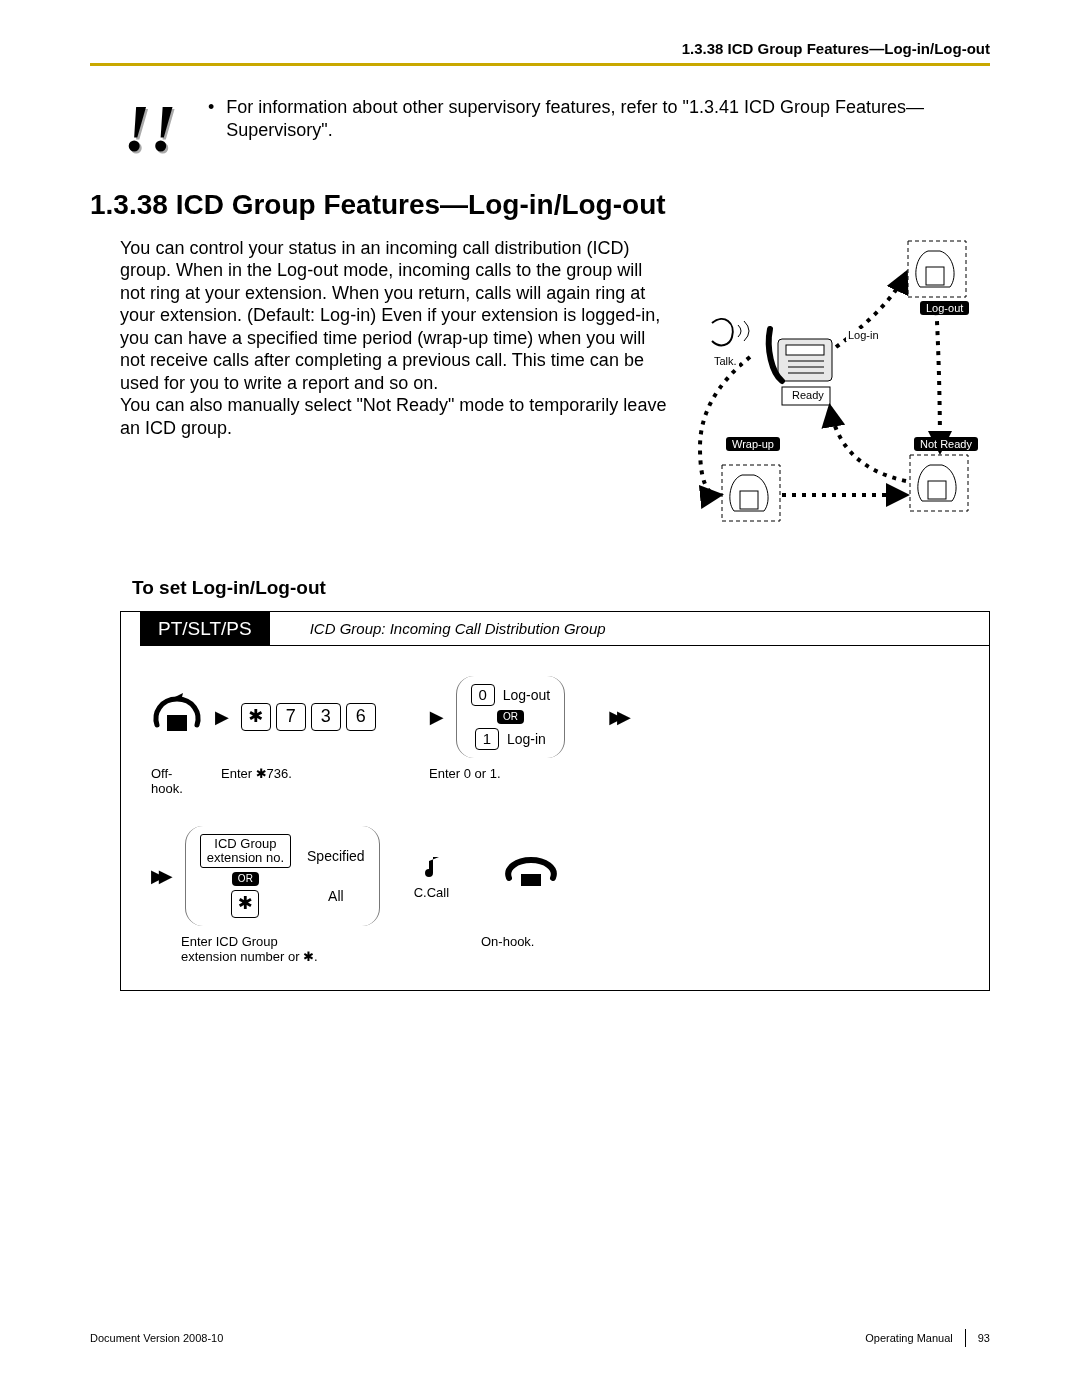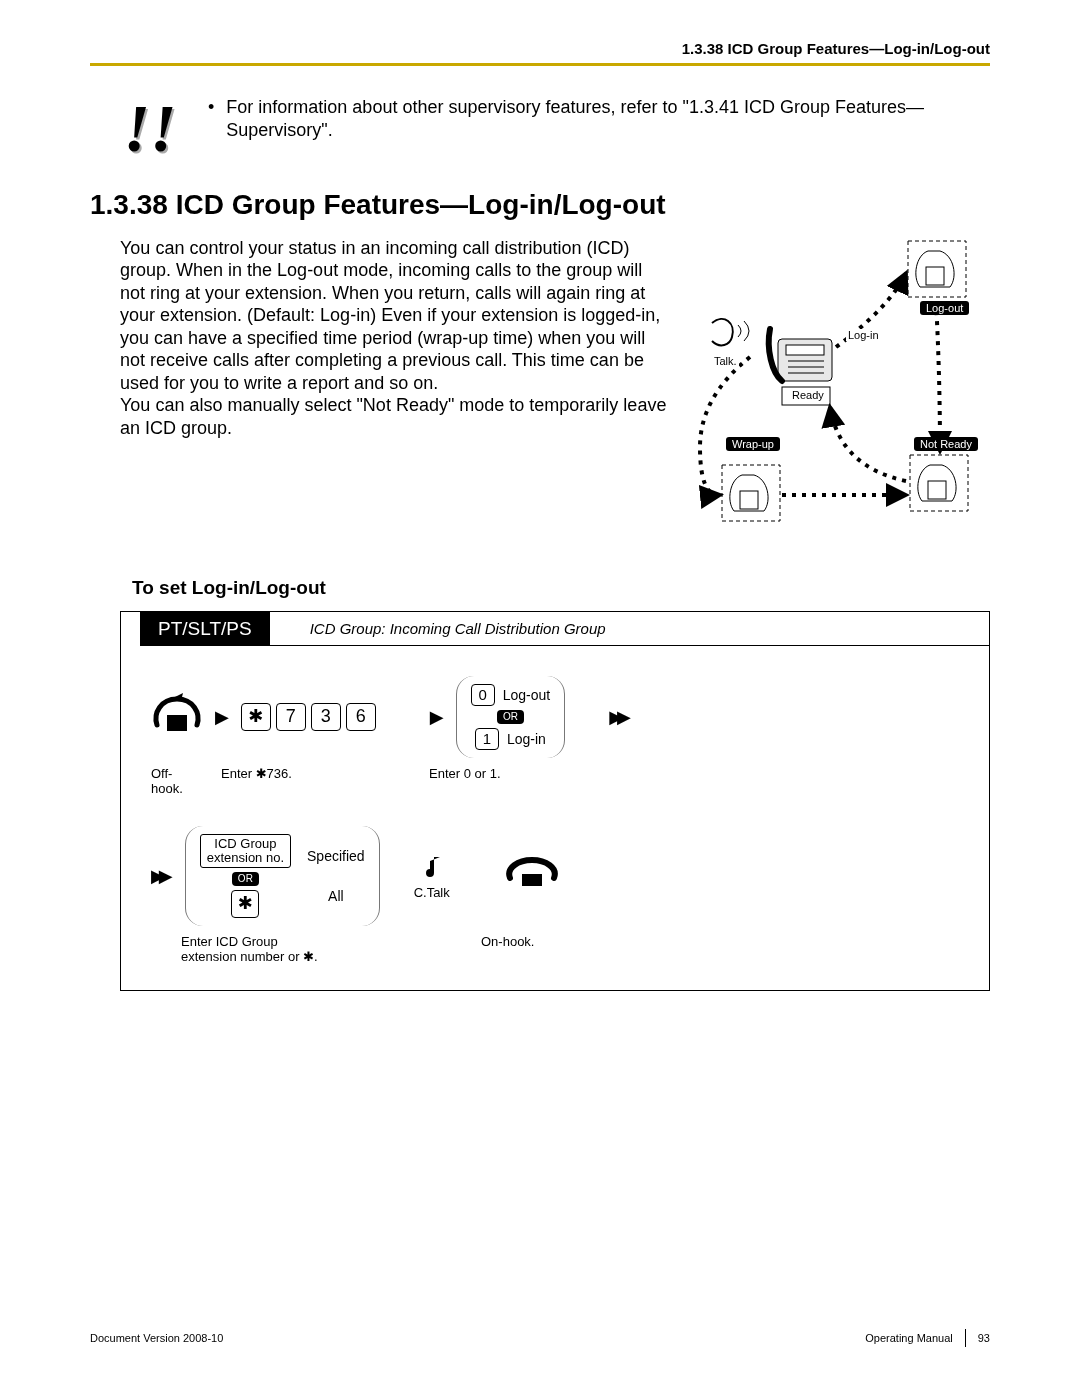--- a/index.html
+++ b/index.html
@@ -320,21 +320,21 @@
           <span class="opt-stack" style="gap:24px;">
             <span>Specified</span>
             <span>All</span>
           </span>
         </span>
         <span style="width:10px"></span>
         <span style="display:flex;flex-direction:column;align-items:center;gap:4px;">
           <svg width="24" height="28">
               <path d="M14 4 L14 20 Q14 24 10 24 Q6 24 6 20 Q6 16 10 16 L10 8 L20 4" fill="#000"></path>
             </svg>
-          <span style="font-size:13px">C.Talk</span>
+          <span style="font-size:13px">C.Call</span>
         </span>
         <span style="width:30px"></span>
         <span>
           <svg width="56" height="36">
               <path d="M6 22 C 2 12 14 4 28 4 C 42 4 54 12 50 22" fill="none" stroke="#000" stroke-width="6" stroke-linecap="round"></path>
               <rect x="18" y="18" width="20" height="12" fill="#000"></rect>
             </svg>
         </span>
       </div>
       <div class="label-row" style="margin-bottom:0;">

